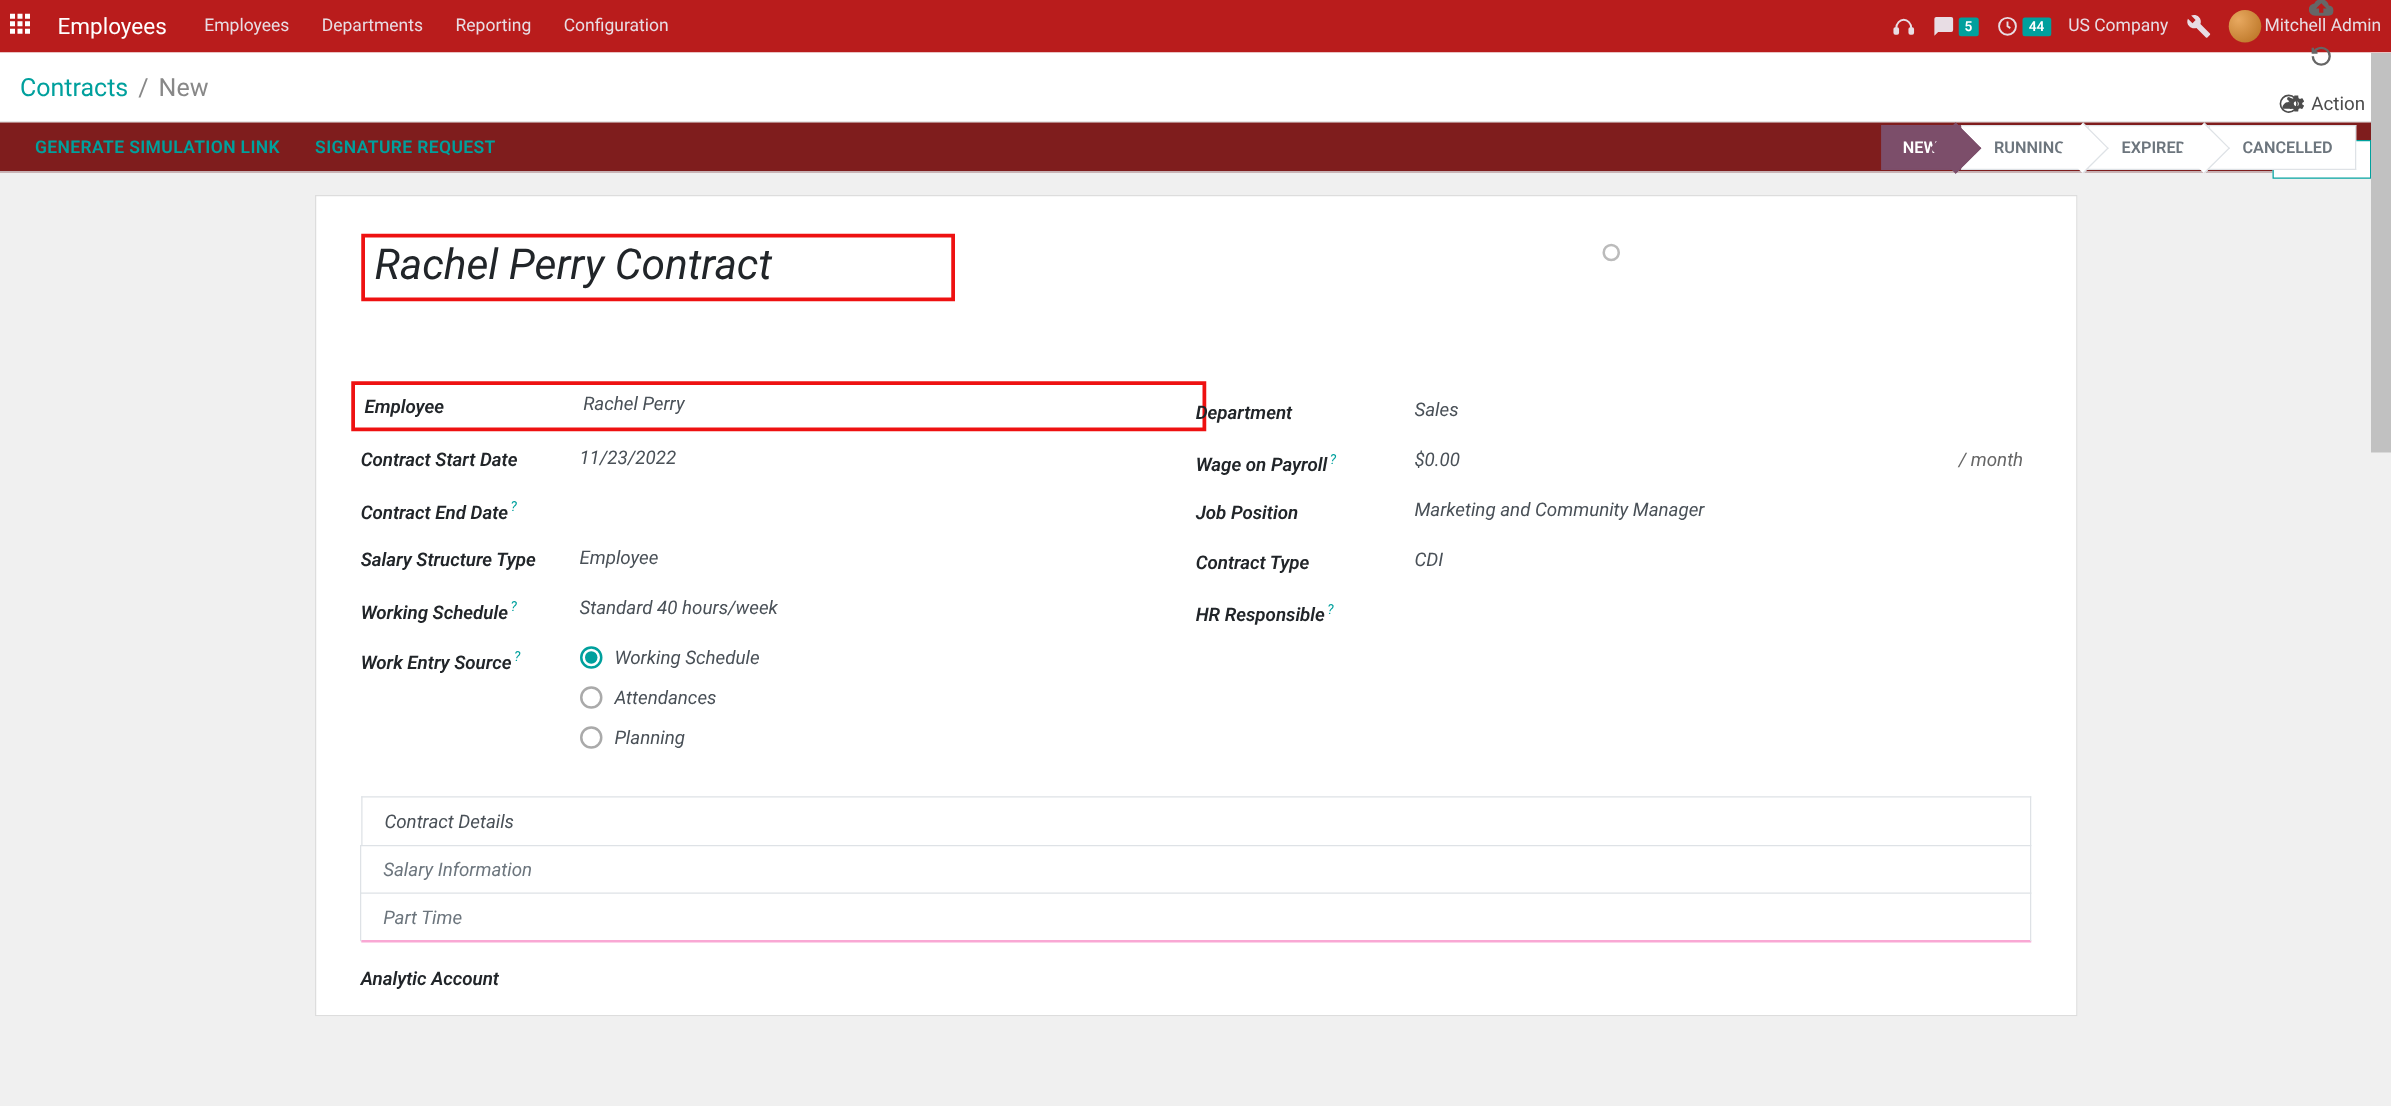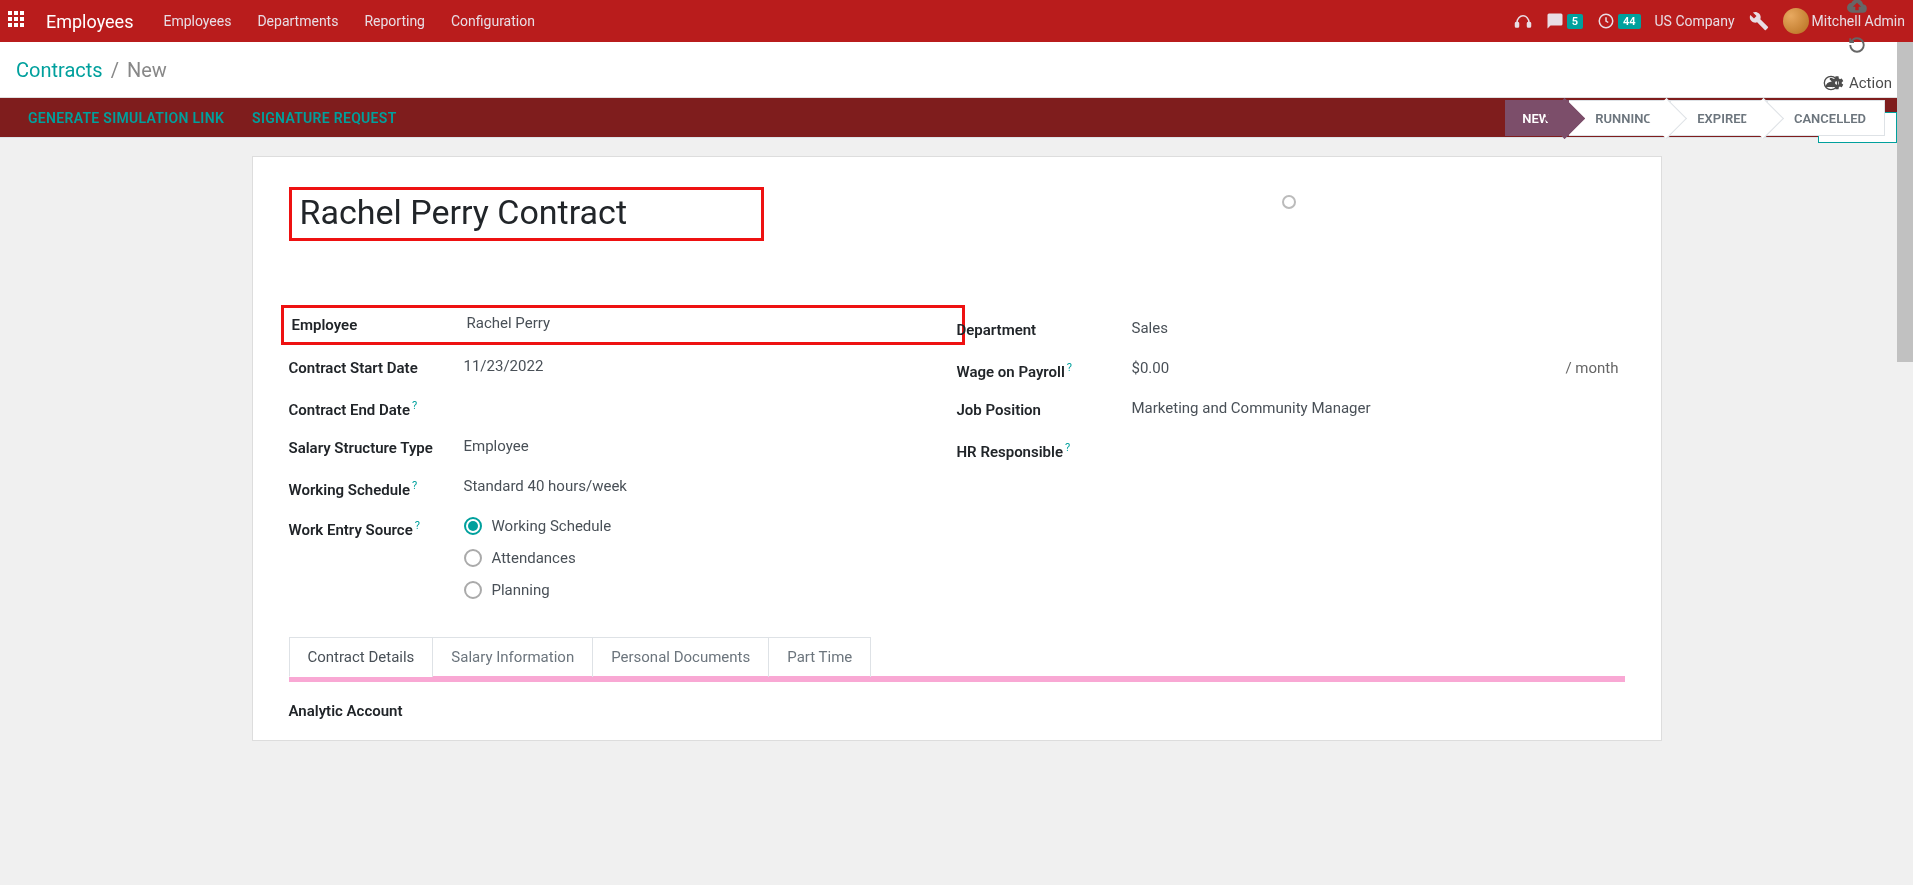--- a/index.html
+++ b/index.html
@@ -33,42 +33,42 @@
 .action-link { color:#00a09d; font-weight:600; font-size:14px; letter-spacing:0.3px; cursor:pointer; margin-right:28px; }
 .status-bar { margin-left:auto; display:flex; }
 .status-step { position:relative; padding: 0 18px 0 26px; height:36px; line-height:36px; font-size:13px; font-weight:600; color:#6c757d; cursor:pointer; background:#fff; border:1px solid #dee2e6; border-left:none; }
 .status-step:first-child { border-left:1px solid #dee2e6; padding-left:16px; }
 .status-step.active { background:#7C4E6A; color:#fff; border-color:#7C4E6A; }
 .status-step::after { content:""; position:absolute; right:-11px; top:3px; width:28px; height:28px; transform:rotate(45deg); background:inherit; border-top:1px solid #dee2e6; border-right:1px solid #dee2e6; z-index:1; }
 .status-step.active::after { border-color:#7C4E6A; }
 .status-step:last-child::after { display:none; }
 
 
-.content-wrap { padding: 18px 70px 40px; }
+.content-wrap { padding: 18px 70px 40px; font-style: italic; }
 .sheet { background:#fff; border:1px solid #ddd; padding: 30px 36px 20px; max-width: 1410px; margin: 0 auto; position:relative; min-height:560px;}
 .title-box { border:3px solid #e11; padding: 2px 8px 6px 8px; display:inline-block; min-width:475px; margin-bottom: 10px; }
 .title-text { font-size: 34px; font-weight:400; color:#212529; }
 .presence-dot { position:absolute; width:14px; height:14px; border:2px solid #bbb; border-radius:50%; background:#fff; right: 365px; top: 38px; }
 
 .form-grid { display:flex; margin-top: 60px; }
 .form-col { flex:1; }
 .form-row { display:flex; align-items:flex-start; padding: 8px 0; min-height:40px; }
 .form-label { width: 175px; font-weight:600; color:#212529; font-size:15px; flex-shrink:0; padding-top:2px;}
 .form-label .help { color:#00a09d; font-size:11px; vertical-align:super; margin-left:2px; cursor:help; font-weight:400;}
 .form-value { color:#495057; font-size:15px; flex:1; }
 .highlight-row { border:3px solid #e11; padding:6px 8px; margin:-6px -8px 4px -8px; }
 .suffix { color:#666; font-size:15px; margin-left:auto; padding-right:6px;}
 
 .radio-group { display:flex; flex-direction:column; gap:14px; }
 .radio-item { display:flex; align-items:center; gap:10px; cursor:pointer; }
 .radio { width:18px; height:18px; border:2px solid #aaa; border-radius:50%; display:inline-flex; align-items:center; justify-content:center; }
 .radio.checked { border-color:#00a09d; }
 .radio.checked::after { content:""; width:10px; height:10px; background:#00a09d; border-radius:50%; }
 
-.tabs { display:flex; border-bottom:6px solid #f9a8d4; margin-top:30px; }
+.tabs { display:flex; border-bottom:2px solid #f9a8d4; margin-top:30px;flex-direction:column; }
 .tab { padding:10px 18px; border:1px solid transparent; margin-bottom:-1px; cursor:pointer; color:#6c757d; font-size:15px; }
 .tab.active { border:1px solid #dee2e6; border-bottom:1px solid #fff; color:#495057; background:#fff;}
 .tab:not(.active) { border:1px solid #dee2e6; border-bottom: none; margin-left:-1px;}
 .tab:first-child {margin-left:0;}
 
 .tab-content { padding-top: 20px; }
 .section-label { font-weight:600; color:#212529; font-size:15px; }
 
 .scrollbar { position:fixed; right:0; top:42px; bottom:0; width:16px; background:#f0f0f0; }
 .scrollbar-thumb { background:#c1c1c1; width:16px; height:320px; position:absolute; top:0px; }
@@ -233,31 +233,34 @@
         <div class="form-row">
           <div class="form-label"><span>Wage on Payroll</span><span class="help">?</span></div>
           <div class="form-value">$0.00</div>
           <div class="suffix">/ month</div>
         </div>
         <div class="form-row">
           <div class="form-label">Job Position</div>
           <div class="form-value">Marketing and Community Manager</div>
         </div>
         <div class="form-row">
+          <div class="form-label">Contract Type</div>
+          <div class="form-value">CDI</div>
+        </div>
+        <div class="form-row">
           <div class="form-label"><span>HR Responsible</span><span class="help">?</span></div>
           <div class="form-value"></div>
         </div>
       </div>
     </div>
 
     
     <div class="tabs">
       <div class="tab active">Contract Details</div>
       <div class="tab">Salary Information</div>
-      <div class="tab">Personal Documents</div>
       <div class="tab">Part Time</div>
     </div>
     <div class="tab-content">
       <div class="section-label">Analytic Account</div>
     </div>
   </div>
 </div>
 
 <div class="scrollbar">
   <div class="scrollbar-thumb"></div>

